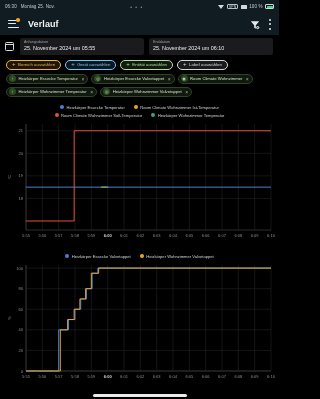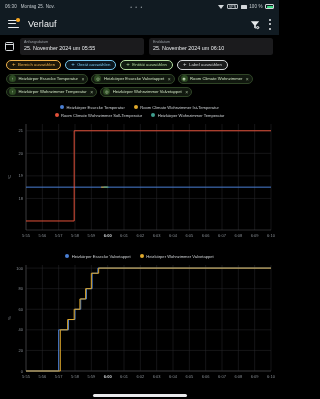--- a/index.html
+++ b/index.html
@@ -47,21 +47,21 @@
   }
   .menu-ic { width:11px; height:9px; position:relative; cursor:pointer; }
   .menu-ic i { position:absolute; left:0; height:1.3px; background:#e6eaec; border-radius:1px; }
   .menu-ic i:nth-child(1){ top:0; width:11px;}
   .menu-ic i:nth-child(2){ top:3.6px; width:8px;}
   .menu-ic i:nth-child(3){ top:7.2px; width:11px;}
   .menu-ic b {
     position:absolute; right:-1px; top:-1.5px; width:3.6px; height:3.6px;
     background:#f5a623; border-radius:50%;
   }
-  .appbar-title { font-size:9px; font-weight:400; color:#f0f2f3; letter-spacing:.1px; flex:1; }
+  .appbar-title { font-size:9px; font-weight:700; color:#f0f2f3; letter-spacing:.1px; flex:1; }
   .appbar-actions { display:flex; align-items:center; gap:9px; }
   .filter-ic { width:9px; height:9px; position:relative; cursor:pointer; }
   .filter-ic svg { display:block; }
   .kebab { width:3px; height:11px; display:flex; flex-direction:column; justify-content:space-between; align-items:center; cursor:pointer;}
   .kebab span { width:2px; height:2px; background:#e6eaec; border-radius:50%; }
 
   
   .daterow {
     display:flex; align-items:stretch; gap:5px;
     padding:3px 6px 3px 4px; background:#000;

